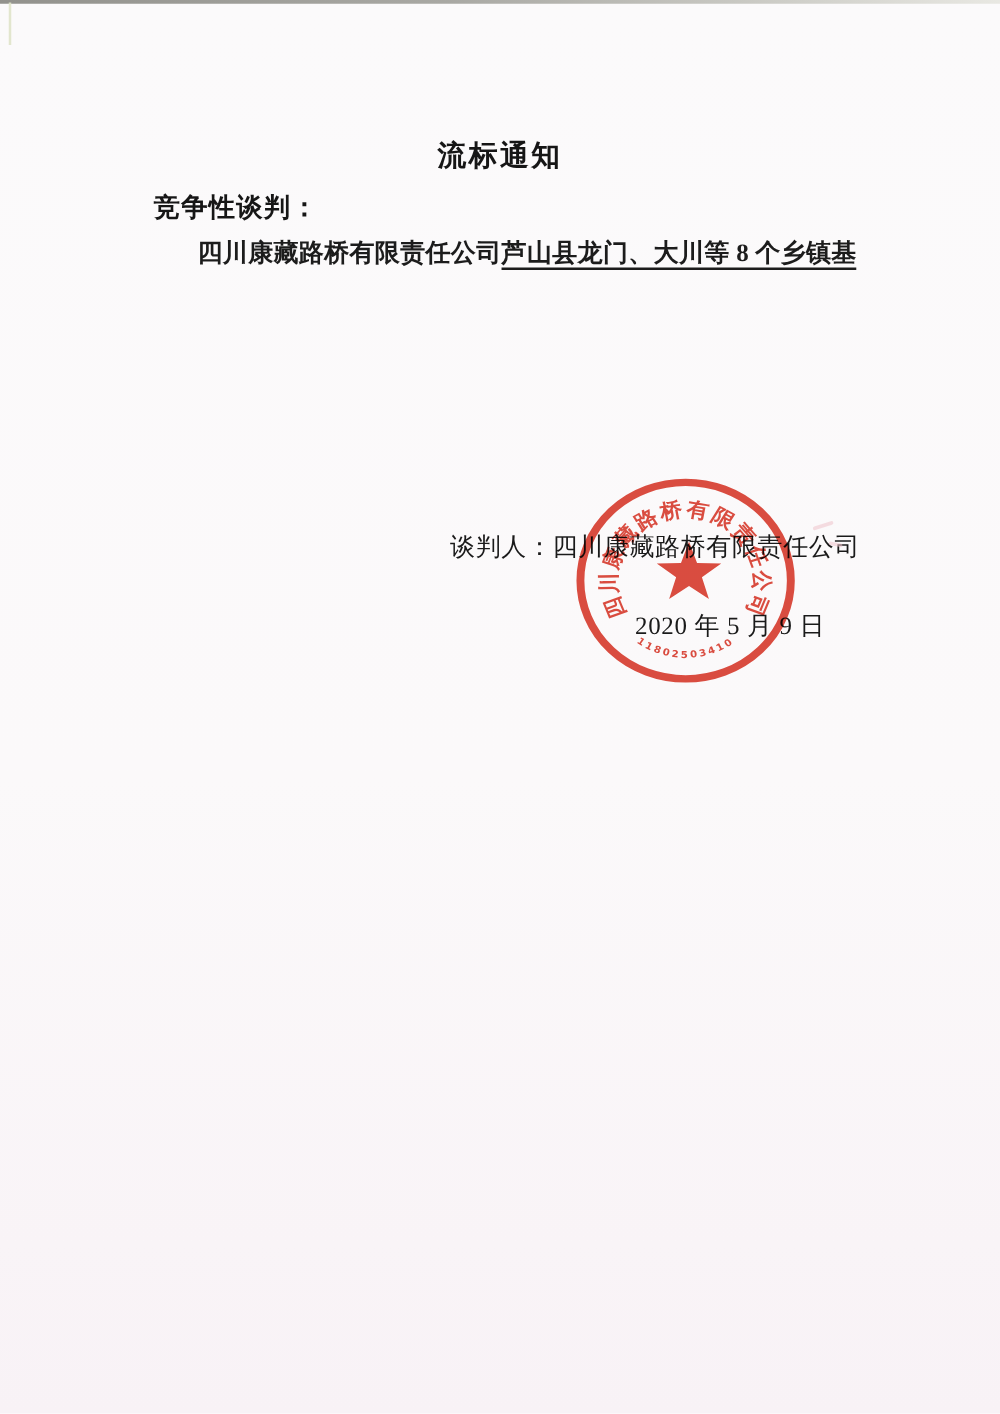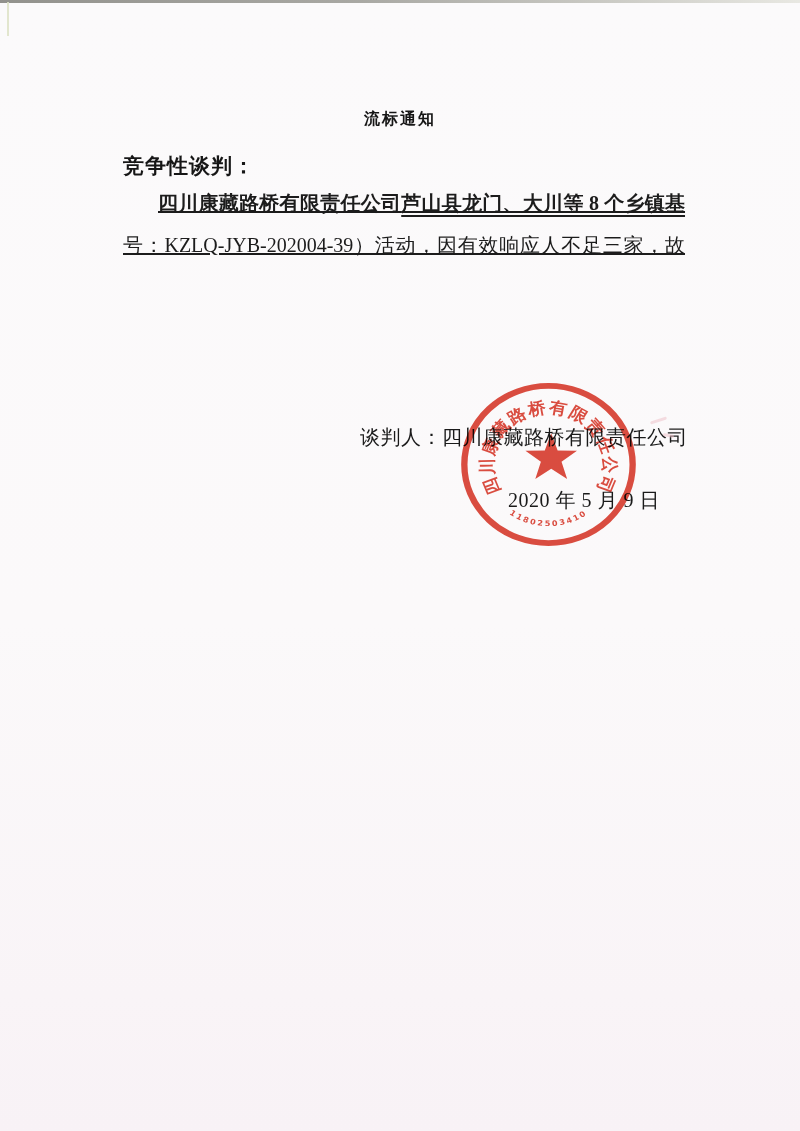--- a/index.html
+++ b/index.html
@@ -27,33 +27,33 @@
   }
   .smudge-1, .smudge-2 {
     position: absolute; background: #eec3cb; opacity: .55; border-radius: 2px;
   }
   .smudge-1 { left: 650px; top: 419px; width: 17px; height: 3px; transform: rotate(-18deg); }
   .smudge-2 { left: 663px; top: 434px; width: 11px; height: 3px; transform: rotate(10deg); }
 
   .title {
     position: absolute; top: 109px; left: 0; width: 800px;
     text-align: center;
-    font-size: 16px; font-weight: bold; letter-spacing: 2px;
+    font-size: 23px; font-weight: bold; letter-spacing: 2px;
     color: #161616;
   }
   .salutation {
     position: absolute; left: 123px; top: 152px;
     font-size: 21px; font-weight: bold; letter-spacing: 1px;
     color: #161616;
   }
   .body-paragraph {
     position: absolute; left: 123px; top: 182px; width: 562px;
     font-size: 20px; line-height: 42px;
   }
-  .body-line { width: 562px; text-decoration: underline; }
+  .body-line { width: 562px; }
   .body-line.justify { text-align: justify; text-align-last: justify; }
   .body-line.indent { text-indent: 35px; }
   .seg-bold { font-weight: bold; }
   .seg-bold-underline {
     font-weight: bold;
     text-decoration: underline;
     text-decoration-thickness: 1.5px;
     text-underline-offset: 5px;
   }
   .seg-regular { font-weight: normal; }
@@ -90,21 +90,20 @@
 
   <div class="scan-edge-top"></div>
   <div class="scan-edge-left"></div>
 
   <div class="title">流标通知</div>
 
   <div class="salutation">竞争性谈判：</div>
 
   <div class="body-paragraph">
       <div class="body-line indent justify"><span class="seg-bold">四川康藏路桥有限责任公司</span><span class="seg-bold-underline">芦山县龙门、大川等 8 个乡镇基</span></div>
-      <div class="body-line justify"><span class="seg-regular">号：KZLQ-JYB-202004-39）活动，因有效响应人不足三家，故</span></div>
     </div>
 
   <div class="signature-line">谈判人：四川康藏路桥有限责任公司</div>
 
   <div class="date-line">2020 年 5 月 9 日</div>
 
   <svg class="seal" viewBox="0 0 200 200" preserveAspectRatio="none" xmlns="http://www.w3.org/2000/svg" xmlns:xlink="http://www.w3.org/1999/xlink">
     <defs>
       <path id="sealTopArc" d="M 50,135 A 61,61 0 1 1 150,135" fill="none"></path>
       <path id="sealBottomArc" d="M 55.06,157.52 A 73,73 0 0 0 144.94,157.52" fill="none"></path>

